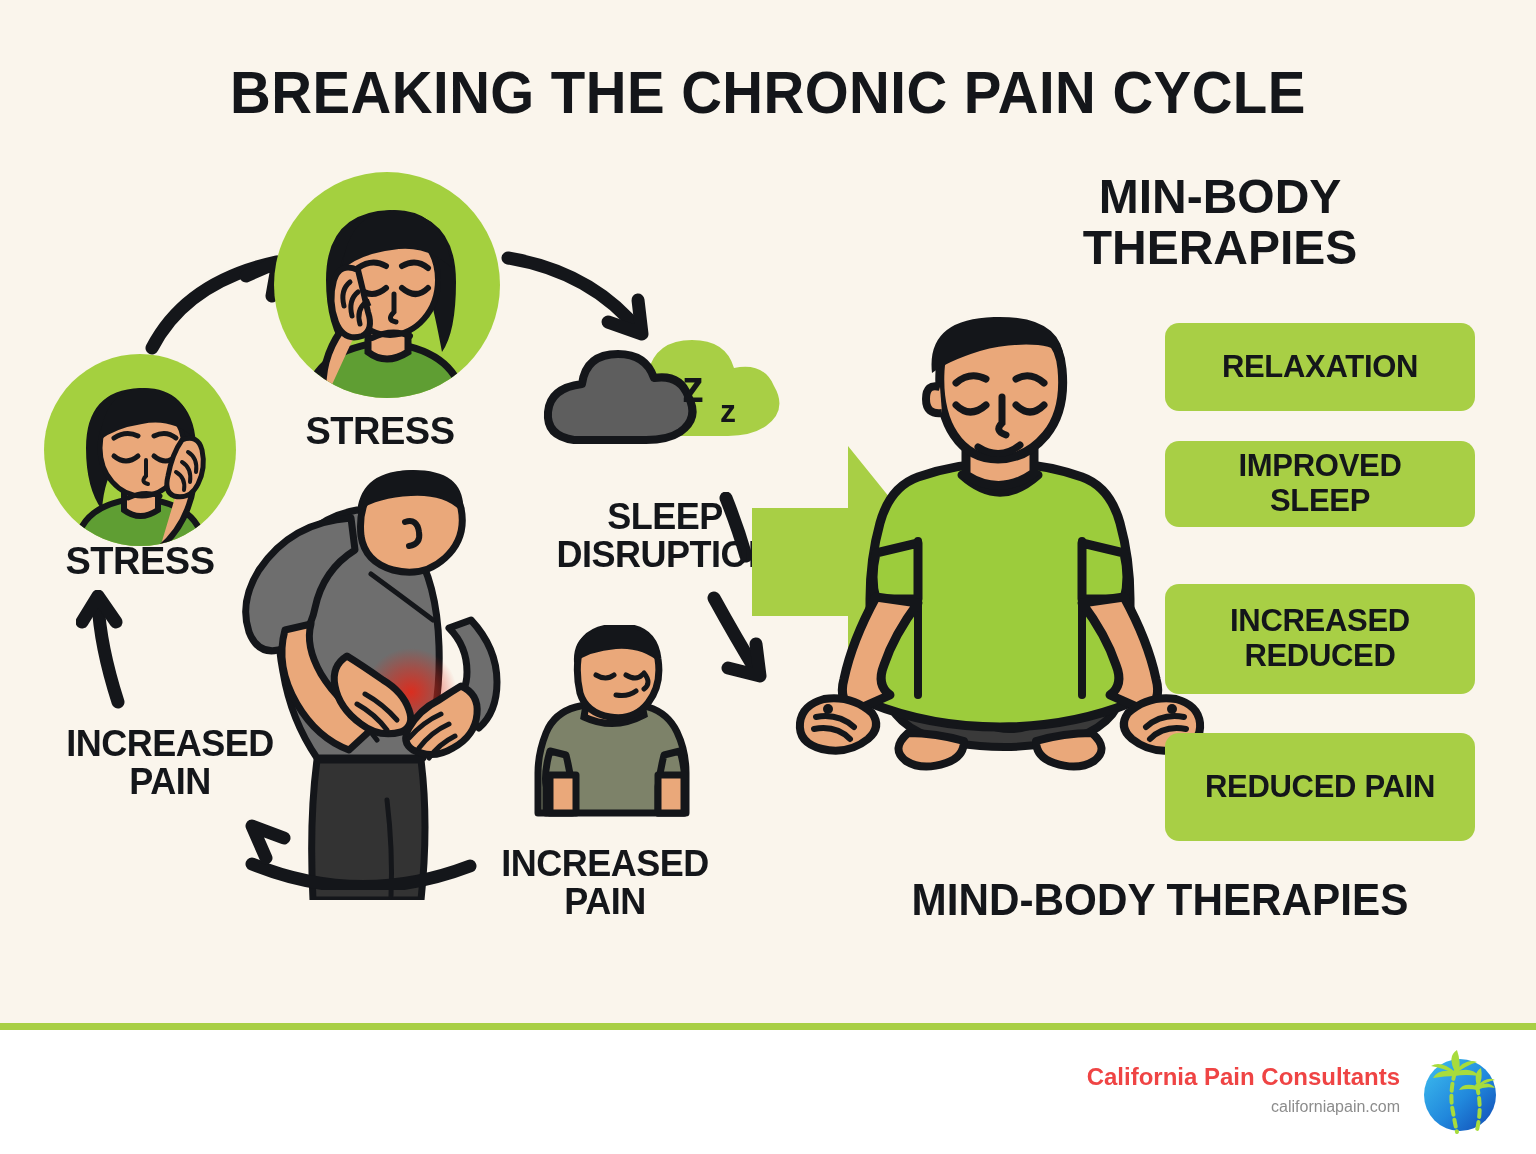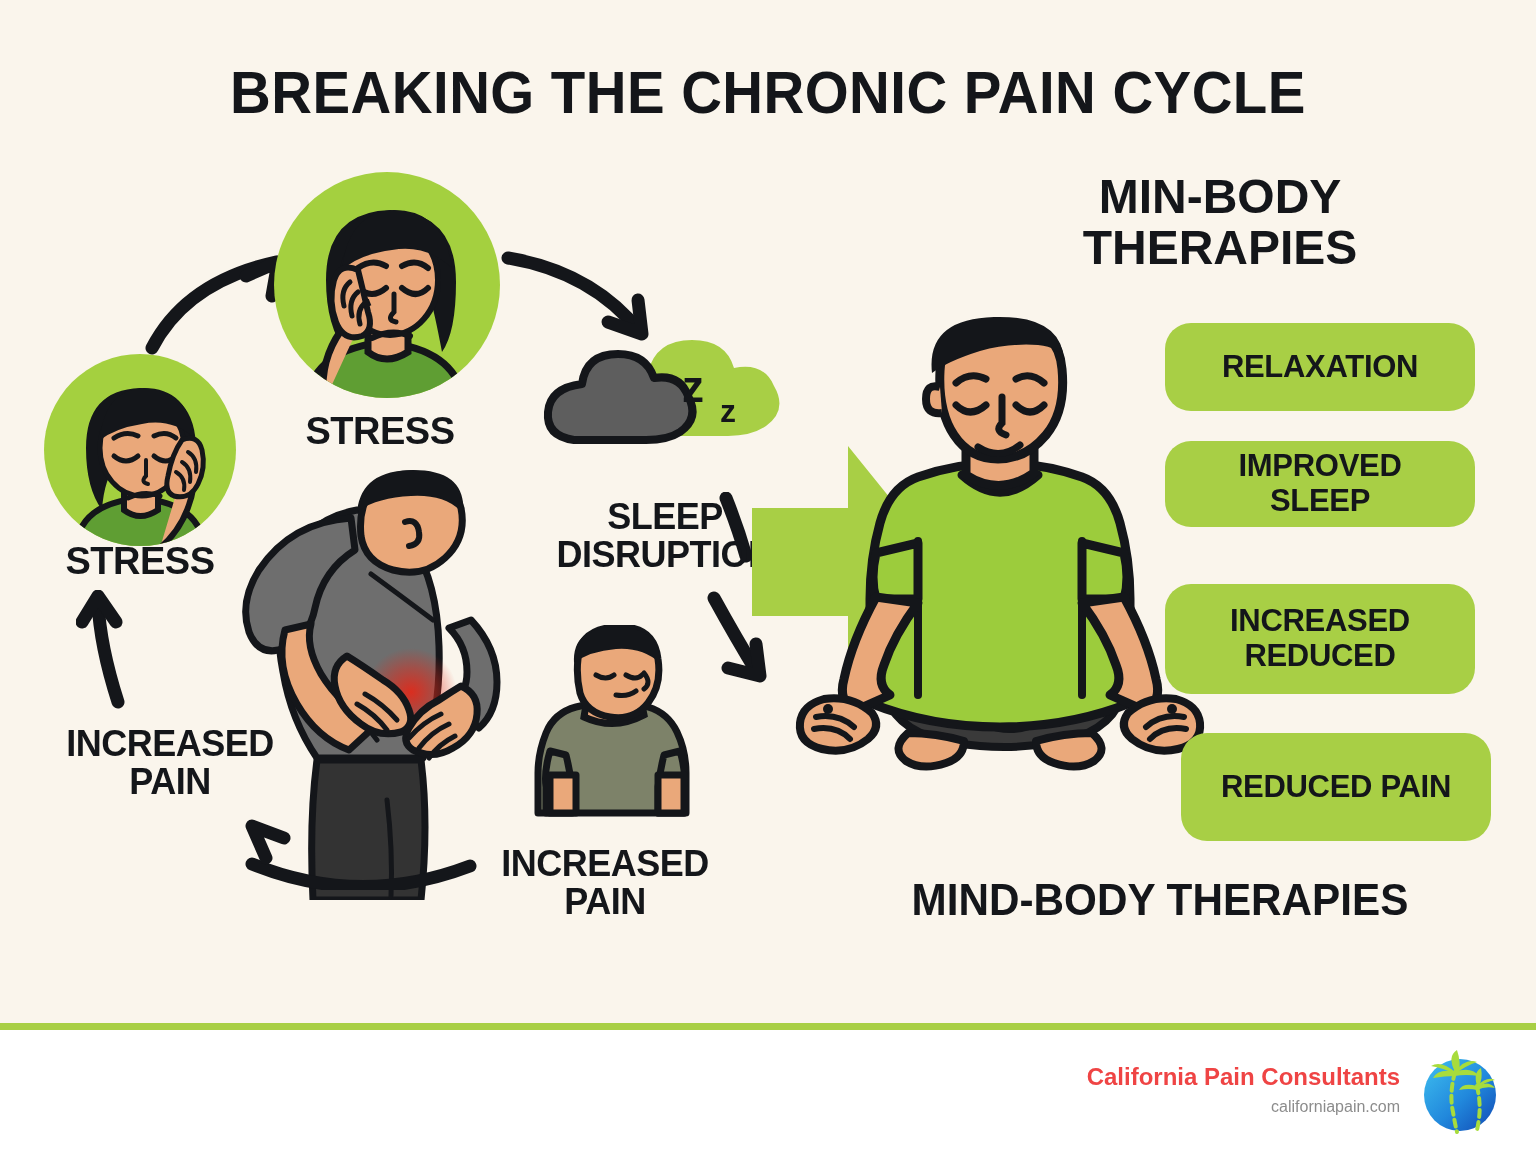--- a/index.html
+++ b/index.html
@@ -98,37 +98,37 @@
     color: #14161a;
     font-family: "Liberation Sans Narrow", "Liberation Sans", sans-serif;
     transform: scaleX(0.96);
   }
 
   
   .pill {
     position: absolute;
     left: 1165px;
     background: #a8cf45;
-    border-radius: 26px;
+    border-radius: 14px;
     color: #14161a;
     font-weight: bold;
     font-size: 31px;
     line-height: 1.12;
     display: flex;
     align-items: center;
     justify-content: center;
     text-align: center;
     width: 310px;
     font-family: "Liberation Sans", sans-serif;
     letter-spacing: -0.3px;
   }
   .pill-1 { top: 323px; height: 88px; }
   .pill-2 { top: 441px; height: 86px; }
   .pill-3 { top: 584px; height: 110px; }
-  .pill-4 { top: 733px; height: 108px; margin-left: 16px; }
+  .pill-4 { top: 733px; height: 108px; }
 
   
   .footer-company {
     position: absolute;
     left: 710px;
     top: 1063px;
     width: 690px;
     text-align: right;
     font-size: 24px;
     font-weight: bold;

